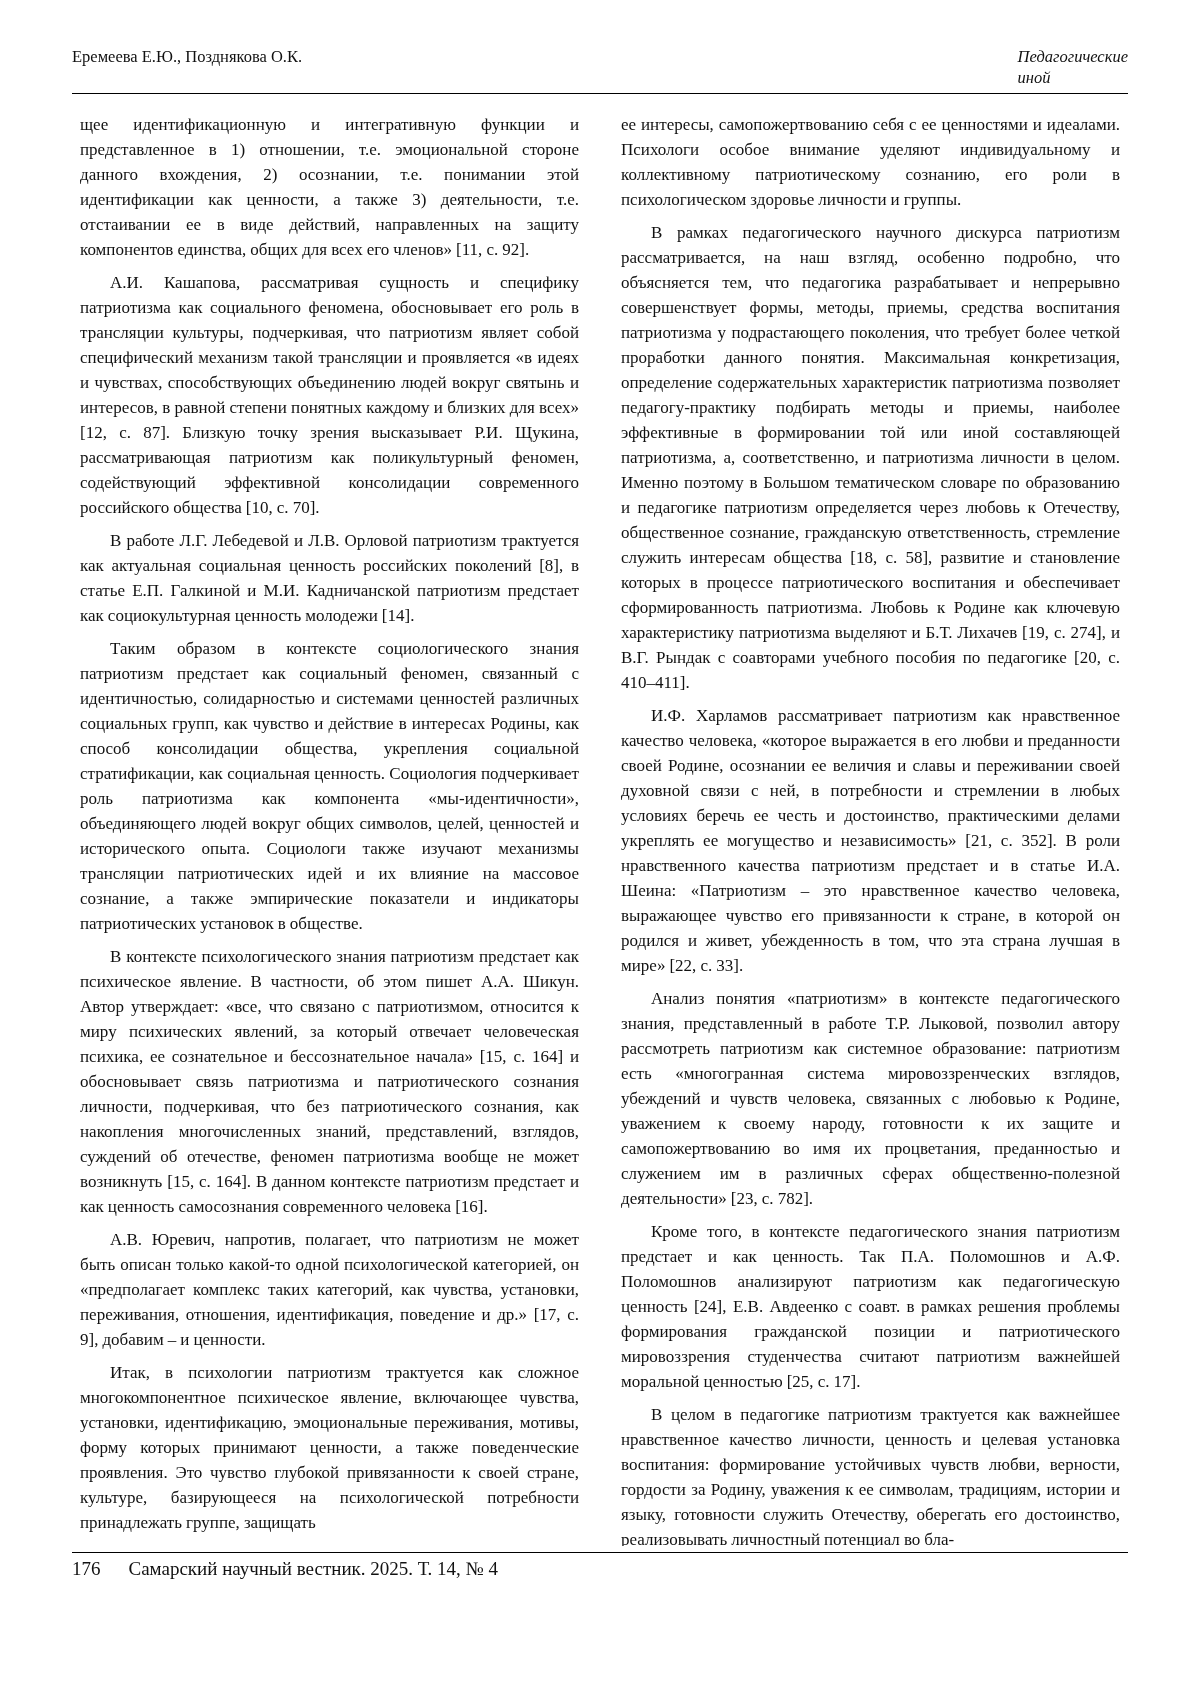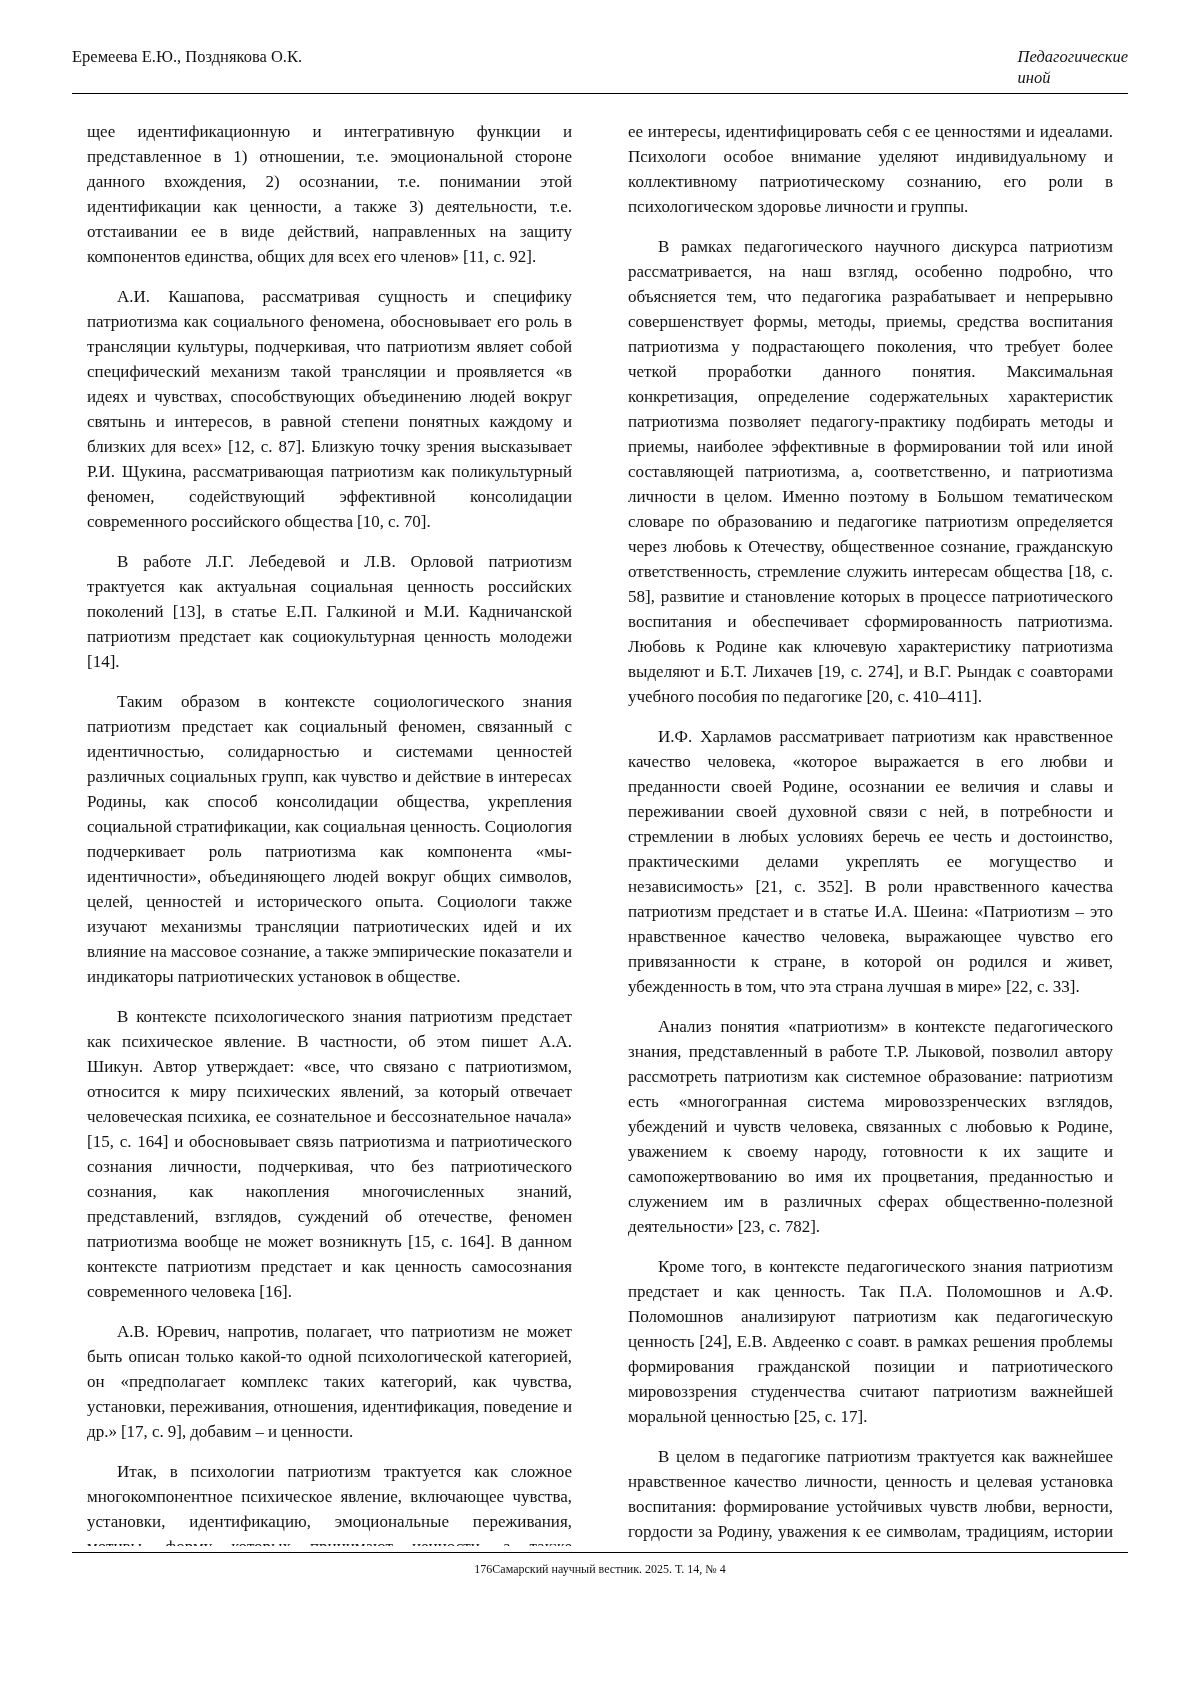--- a/index.html
+++ b/index.html
@@ -49,43 +49,44 @@
     width: 515px;
     flex: 0 0 515px;
     text-align: justify;
     font-size: 17px;
     line-height: 25px;
     hyphens: auto;
     -webkit-hyphens: auto;
     word-spacing: -0.2px;
   }
   .column p {
-    margin: 15px;
+    margin: 8px;
     text-indent: 30px;
     font-family: Liberation Serif, serif;
   }
   .column p:first-child {
     text-indent: 0;
   }
   
   .page-footer {
     position: absolute;
     left: 72px;
     right: 72px;
     top: 1552px;
   }
   .footer-rule {
     border-top: 1.6px solid #000000;
   }
   .footer-row {
     display: flex;
-    justify-content: center;
-    font-size: 12px;
+    justify-content: flex-start;
+    font-size: 19px;
     line-height: 24px;
     padding-top: 4px;
+    gap: 28px;
   }
 </style>
 </head>
 <body>
 
 <div class="page">
 
   <header class="page-header">
     <div class="header-left">
       <div>Еремеева Е.Ю., Позднякова О.К.</div>
@@ -93,28 +94,28 @@
     <div class="header-right">
       <div>Педагогические</div>
       <div>иной</div>
     </div>
   </header>
 
   <main class="columns">
     <div class="column" id="col-left">
         <p>щее идентификационную и интегративную функции и представленное в 1) отношении, т.е. эмоциональной стороне данного вхождения, 2) осознании, т.е. понимании этой идентификации как ценности, а также 3) деятельности, т.е. отстаивании ее в виде действий, направленных на защиту компонентов единства, общих для всех его членов» [11, с. 92].</p>
         <p>А.И. Кашапова, рассматривая сущность и специфику патриотизма как социального феномена, обосновывает его роль в трансляции культуры, подчеркивая, что патриотизм являет собой специфический механизм такой трансляции и проявляется «в идеях и чувствах, способствующих объединению людей вокруг святынь и интересов, в равной степени понятных каждому и близких для всех» [12, с. 87]. Близкую точку зрения высказывает Р.И. Щукина, рассматривающая патриотизм как поликультурный феномен, содействующий эффективной консолидации современного российского общества [10, с. 70].</p>
-        <p>В работе Л.Г. Лебедевой и Л.В. Орловой патриотизм трактуется как актуальная социальная ценность российских поколений [13], в статье Е.П. Галкиной и М.И. Кадничанской патриотизм предстает как социокультурная ценность молодежи [14].</p>
+        <p>В работе Л.Г. Лебедевой и Л.В. Орловой патриотизм трактуется как актуальная социальная ценность российских поколений [8], в статье Е.П. Галкиной и М.И. Кадничанской патриотизм предстает как социокультурная ценность молодежи [14].</p>
         <p>Таким образом в контексте социологического знания патриотизм предстает как социальный феномен, связанный с идентичностью, солидарностью и системами ценностей различных социальных групп, как чувство и действие в интересах Родины, как способ консолидации общества, укрепления социальной стратификации, как социальная ценность. Социология подчеркивает роль патриотизма как компонента «мы-идентичности», объединяющего людей вокруг общих символов, целей, ценностей и исторического опыта. Социологи также изучают механизмы трансляции патриотических идей и их влияние на массовое сознание, а также эмпирические показатели и индикаторы патриотических установок в обществе.</p>
         <p>В контексте психологического знания патриотизм предстает как психическое явление. В частности, об этом пишет А.А. Шикун. Автор утверждает: «все, что связано с патриотизмом, относится к миру психических явлений, за который отвечает человеческая психика, ее сознательное и бессознательное начала» [15, с. 164] и обосновывает связь патриотизма и патриотического сознания личности, подчеркивая, что без патриотического сознания, как накопления многочисленных знаний, представлений, взглядов, суждений об отечестве, феномен патриотизма вообще не может возникнуть [15, с. 164]. В данном контексте патриотизм предстает и как ценность самосознания современного человека [16].</p>
         <p>А.В. Юревич, напротив, полагает, что патриотизм не может быть описан только какой-то одной психологической категорией, он «предполагает комплекс таких категорий, как чувства, установки, переживания, отношения, идентификация, поведение и др.» [17, с. 9], добавим – и ценности.</p>
         <p>Итак, в психологии патриотизм трактуется как сложное многокомпонентное психическое явление, включающее чувства, установки, идентификацию, эмоциональные переживания, мотивы, форму которых принимают ценности, а также поведенческие проявления. Это чувство глубокой привязанности к своей стране, культуре, базирующееся на психологической потребности принадлежать группе, защищать</p>
       </div>
     <div class="column" id="col-right">
-        <p>ее интересы, идентифицировать себя с ее ценностями и идеалами. Психологи особое внимание уделяют индивидуальному и коллективному патриотическому сознанию, его роли в психологическом здоровье личности и группы.</p>
+        <p>ее интересы, самопожертвованию себя с ее ценностями и идеалами. Психологи особое внимание уделяют индивидуальному и коллективному патриотическому сознанию, его роли в психологическом здоровье личности и группы.</p>
         <p>В рамках педагогического научного дискурса патриотизм рассматривается, на наш взгляд, особенно подробно, что объясняется тем, что педагогика разрабатывает и непрерывно совершенствует формы, методы, приемы, средства воспитания патриотизма у подрастающего поколения, что требует более четкой проработки данного понятия. Максимальная конкретизация, определение содержательных характеристик патриотизма позволяет педагогу-практику подбирать методы и приемы, наиболее эффективные в формировании той или иной составляющей патриотизма, а, соответственно, и патриотизма личности в целом. Именно поэтому в Большом тематическом словаре по образованию и педагогике патриотизм определяется через любовь к Отечеству, общественное сознание, гражданскую ответственность, стремление служить интересам общества [18, с. 58], развитие и становление которых в процессе патриотического воспитания и обеспечивает сформированность патриотизма. Любовь к Родине как ключевую характеристику патриотизма выделяют и Б.Т. Лихачев [19, с. 274], и В.Г. Рындак с соавторами учебного пособия по педагогике [20, с. 410–411].</p>
         <p>И.Ф. Харламов рассматривает патриотизм как нравственное качество человека, «которое выражается в его любви и преданности своей Родине, осознании ее величия и славы и переживании своей духовной связи с ней, в потребности и стремлении в любых условиях беречь ее честь и достоинство, практическими делами укреплять ее могущество и независимость» [21, с. 352]. В роли нравственного качества патриотизм предстает и в статье И.А. Шеина: «Патриотизм – это нравственное качество человека, выражающее чувство его привязанности к стране, в которой он родился и живет, убежденность в том, что эта страна лучшая в мире» [22, с. 33].</p>
         <p>Анализ понятия «патриотизм» в контексте педагогического знания, представленный в работе Т.Р. Лыковой, позволил автору рассмотреть патриотизм как системное образование: патриотизм есть «многогранная система мировоззренческих взглядов, убеждений и чувств человека, связанных с любовью к Родине, уважением к своему народу, готовности к их защите и самопожертвованию во имя их процветания, преданностью и служением им в различных сферах общественно-полезной деятельности» [23, с. 782].</p>
         <p>Кроме того, в контексте педагогического знания патриотизм предстает и как ценность. Так П.А. Поломошнов и А.Ф. Поломошнов анализируют патриотизм как педагогическую ценность [24], Е.В. Авдеенко с соавт. в рамках решения проблемы формирования гражданской позиции и патриотического мировоззрения студенчества считают патриотизм важнейшей моральной ценностью [25, с. 17].</p>
         <p>В целом в педагогике патриотизм трактуется как важнейшее нравственное качество личности, ценность и целевая установка воспитания: формирование устойчивых чувств любви, верности, гордости за Родину, уважения к ее символам, традициям, истории и языку, готовности служить Отечеству, оберегать его достоинство, реализовывать личностный потенциал во бла-</p>
       </div>
   </main>
 
   <footer class="page-footer">
     <div class="footer-rule"></div>

